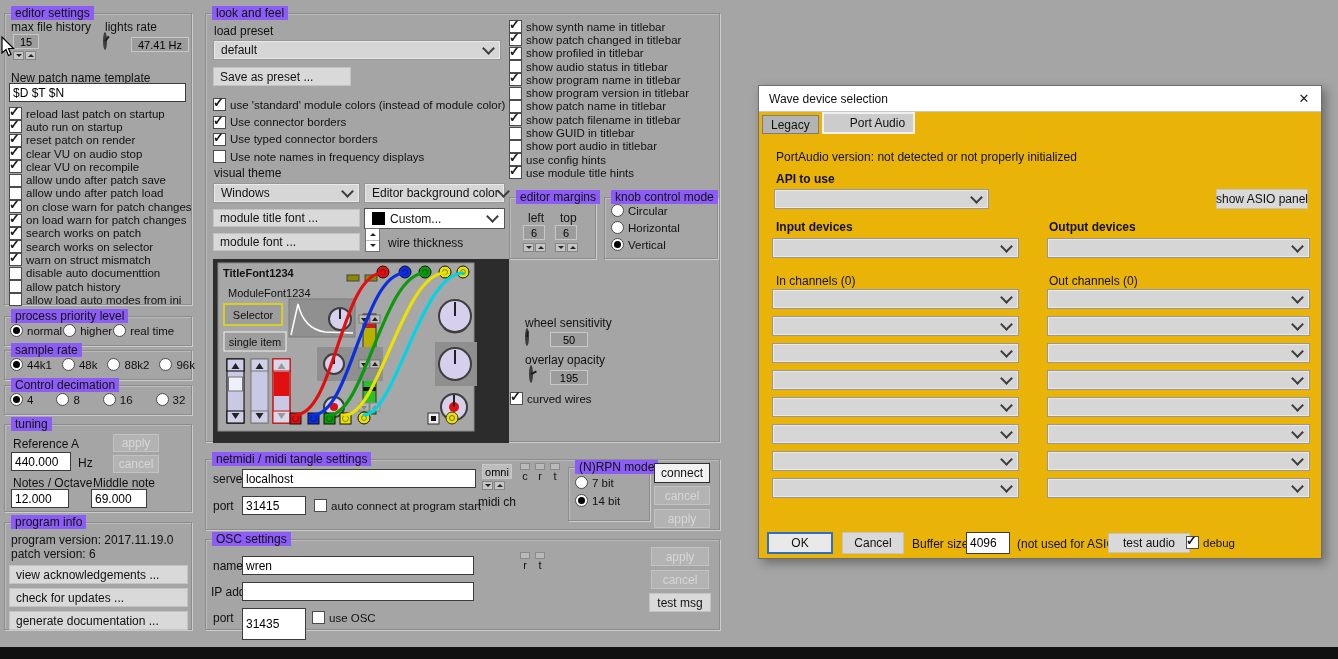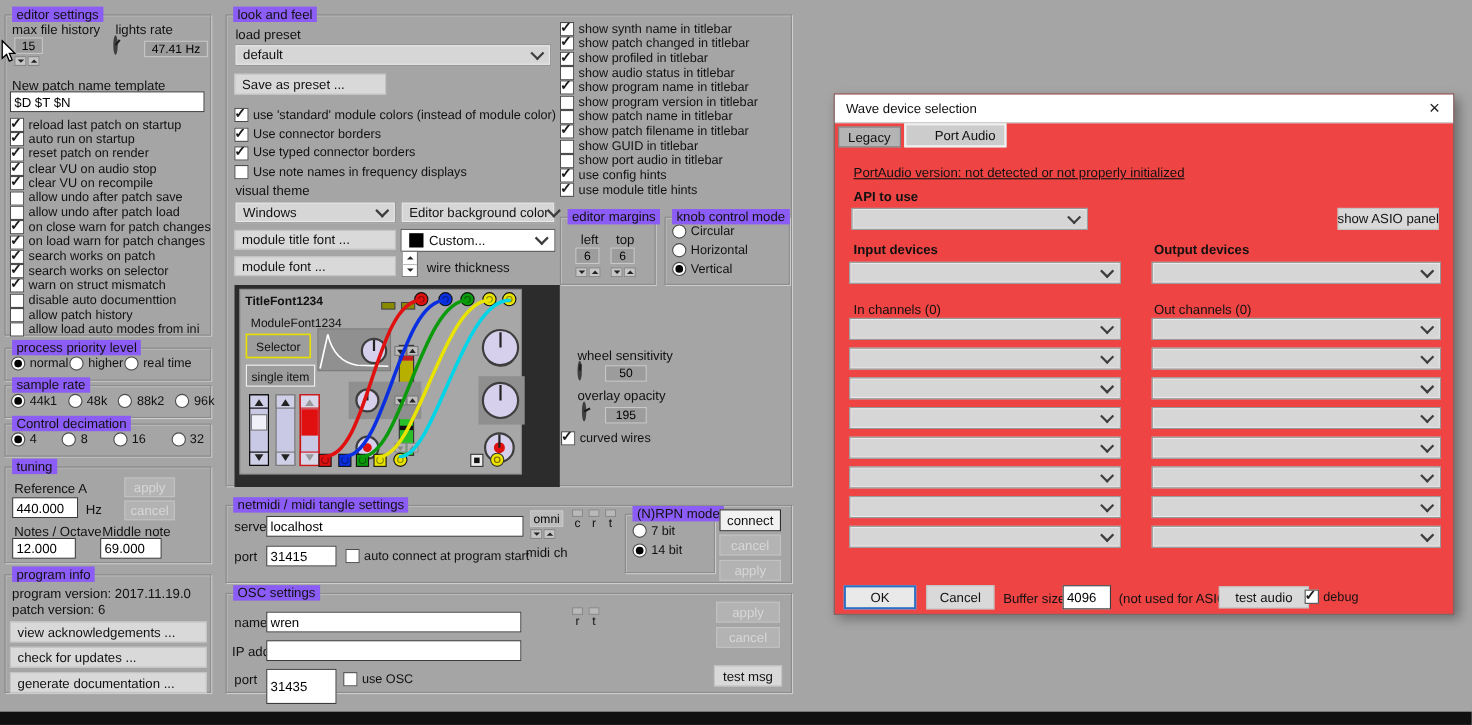--- a/index.html
+++ b/index.html
@@ -52,21 +52,21 @@
   
   .knob{border-radius:50%;background:radial-gradient(circle at 38% 30%,#ece8f8 0%,#cfc8e8 75%);
         border:2px solid #3e3e3e;position:relative;box-sizing:border-box;}
   .knob .ptr{position:absolute;left:calc(50% - 1px);bottom:50%;width:2px;height:44%;background:#1d1d1d;
              transform-origin:50% 100%;transform:rotate(var(--a,0deg));}
   
   .ind{display:flex;flex-direction:column;align-items:center;width:14px;}
   .ibox{width:10px;height:7px;background:#b9b9b9;border:1px solid #8a8a8a;box-sizing:border-box;}
   .ilbl{font-size:11px;line-height:12px;}
   
-  .dialog{position:absolute;left:758px;top:85px;width:564px;height:474px;background:#ef4444;
+  .dialog{position:absolute;left:758px;top:85px;width:564px;height:474px;background:#eab308;
           border:1px solid #6e6e6e;box-shadow:4px 4px 10px rgba(0,0,0,.35);box-sizing:border-box;}
   .dtitle{height:25px;background:#ffffff;display:flex;align-items:center;justify-content:space-between;
           padding:0 10px;font-size:12px;border-bottom:1px solid #c9c9c9;}
   .close{width:14px;height:14px;display:flex;align-items:center;justify-content:center;font-size:13px;color:#222;cursor:default;}
   .tabs{position:absolute;left:3px;top:26px;display:flex;align-items:flex-end;gap:3px;}
   .tab{height:19px;padding:0 8px;display:flex;align-items:center;font-size:12px;background:#b4b4b4;
        border:1px solid #7d7d7d;box-sizing:border-box;}
   .tab.selected{height:22px;background:#cccccc;border:2px solid #f0f0f0;padding-left:26px;}
   .bold{font-weight:700;}
   .lbl12{font-size:12px;white-space:nowrap;}
@@ -571,33 +571,33 @@
         <span class="ibox"></span>
         <span class="ilbl">r</span>
       </div>
       <div class="ind">
         <span class="ibox"></span>
         <span class="ilbl">t</span>
       </div>
     </div>
   <div class="abs btn btn-c disabled" style="left:445px;top:7px;width:58px;height:19px;">apply</div>
   <div class="abs btn btn-c disabled" style="left:445px;top:30px;width:58px;height:19px;">cancel</div>
-  <div class="abs btn btn-c" style="left:443px;top:53px;width:62px;height:19px;margin-top:12px;">test msg</div>
+  <div class="abs btn btn-c" style="left:443px;top:53px;width:62px;height:19px;">test msg</div>
 </div>
 
 <div class="dialog">
   <div class="dtitle">
     <span>Wave device selection</span>
     <span class="close">✕</span>
   </div>
   <div class="tabs">
       <div class="tab">Legacy</div>
       <div class="tab selected">Port Audio</div>
     </div>
-  <span class="abs lbl12" style="left:17px;top:64px;text-decoration:underline;">PortAudio version: not detected or not properly initialized</span>
+  <span class="abs lbl12" style="left:17px;top:64px;">PortAudio version: not detected or not properly initialized</span>
   <span class="abs lbl12 bold" style="left:17px;top:86px;">API to use</span>
   <div class="abs sel" style="left:15px;top:103px;width:215px;height:20px;">
     <span></span>
     <span class="chev"></span>
   </div>
   <div class="abs btn btn-c" style="left:457px;top:103px;width:92px;height:20px;">show ASIO panel</div>
   <span class="abs lbl12 bold" style="left:17px;top:134px;">Input devices</span>
   <span class="abs lbl12 bold" style="left:290px;top:134px;">Output devices</span>
   <div class="abs sel" style="left:13px;top:152px;width:247px;height:20px;">
     <span></span>

